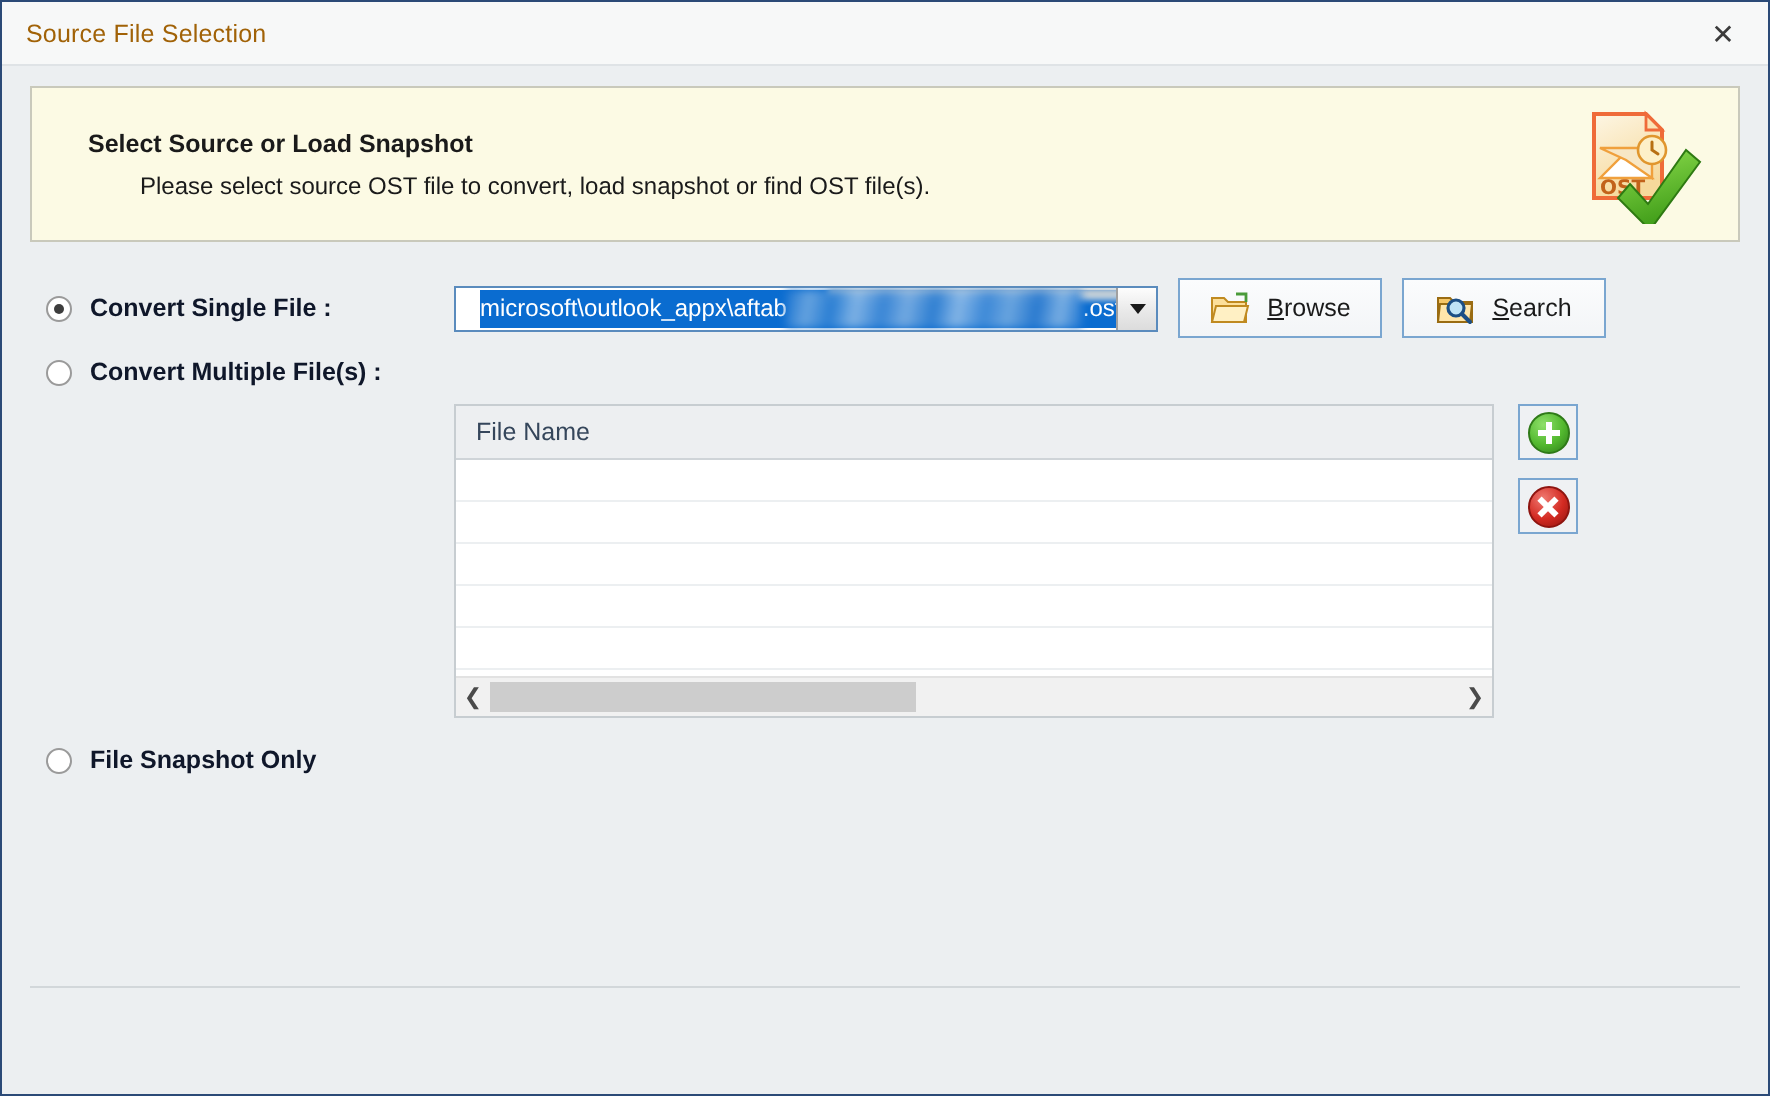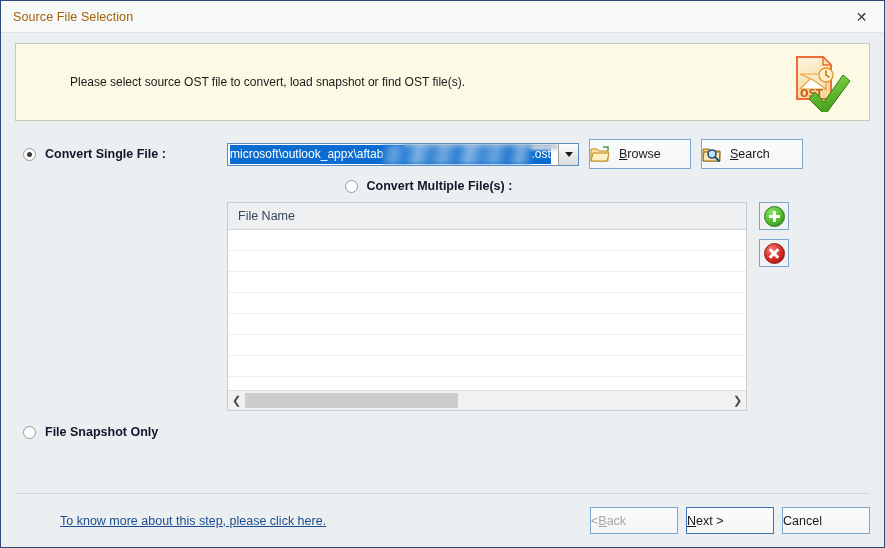--- a/index.html
+++ b/index.html
@@ -100,21 +100,20 @@
     display: flex;
     align-items: center;
     margin-top: 19px;
     height: 28px;
   }
   .row-multi {
     display: flex;
     align-items: center;
     margin-top: 8px;
     height: 20px;
-    justify-content: center;
   }
   .opt {
     display: flex;
     align-items: center;
     width: 212px;
     flex: 0 0 auto;
     cursor: default;
   }
   .radio {
     width: 13px;
@@ -146,20 +145,21 @@
   
   .combo {
     width: 352px;
     height: 23px;
     box-sizing: border-box;
     border: 1px solid #5a8bbd;
     background: #ffffff;
     display: flex;
     align-items: stretch;
     flex: 0 0 auto;
+    padding-left: 10px;
   }
   .combo-text {
     flex: 1 1 auto;
     position: relative;
     overflow: hidden;
     display: flex;
     align-items: center;
     padding-left: 2px;
     background: #ffffff;
   }
@@ -211,20 +211,21 @@
     border-top: 5px solid #1a1a1a;
   }
 
   
   .btn {
     box-sizing: border-box;
     border: 1px solid #7aa6d0;
     background: linear-gradient(180deg,#fbfcfd 0%, #f3f5f7 100%);
     display: inline-flex;
     align-items: center;
+    justify-content: center;
     font-size: 12.5px;
     color: #1a1a1a;
     cursor: default;
     white-space: nowrap;
   }
   .btn-icon-lbl {
     height: 30px;
     width: 102px;
     gap: 9px;
   }
@@ -240,21 +241,21 @@
 
   
   .list-area {
     display: flex;
     align-items: flex-start;
     margin-top: 6px;
     margin-left: 212px;
   }
   .listbox {
     width: 520px;
-    height: 209px;
+    height: 157px;
     box-sizing: border-box;
     border: 1px solid #c7cdd1;
     background: #ffffff;
     display: flex;
     flex-direction: column;
     flex: 0 0 auto;
   }
   .list-head {
     height: 26px;
     background: #edeff1;
@@ -407,20 +408,21 @@
 
   <div class="titlebar">
     <div class="titlebar-text">Source File Selection</div>
     <div class="close-btn">✕</div>
   </div>
 
   <div class="dialog-body">
 
     <div class="banner">
       <div class="banner-text">
+        <div class="banner-title">Select Source or Load Snapshot</div>
         <div class="banner-sub">Please select source OST file to convert, load snapshot or find OST file(s).</div>
       </div>
       <div class="banner-icon">
         <svg width="62" height="60" viewBox="0 0 62 60">
           <defs>
             <linearGradient id="docg" x1="0" y1="0" x2="0.4" y2="1">
               <stop offset="0" stop-color="#fdf6e4"></stop>
               <stop offset="1" stop-color="#f6d99b"></stop>
             </linearGradient>
             <linearGradient id="chkg" x1="0" y1="0" x2="0.3" y2="1">
@@ -537,23 +539,15 @@
 
     <div class="row-snapshot">
       <div class="opt">
         <span class="radio"></span>
         <span class="opt-label">File Snapshot Only</span>
       </div>
     </div>
 
     <div class="sep"></div>
 
-    <div class="footer">
-      <span class="help-link">To know more about this step, please click here.</span>
-      <span class="foot-btns">
-        <span class="btn btn-foot disabled">&lt; <span class="ul">B</span>ack</span>
-        <span class="btn btn-foot default"><span class="ul">N</span>ext &gt;</span>
-        <span class="btn btn-foot">Cancel</span>
-      </span>
-    </div>
 
   </div>
 </div>
 
 </body></html>

